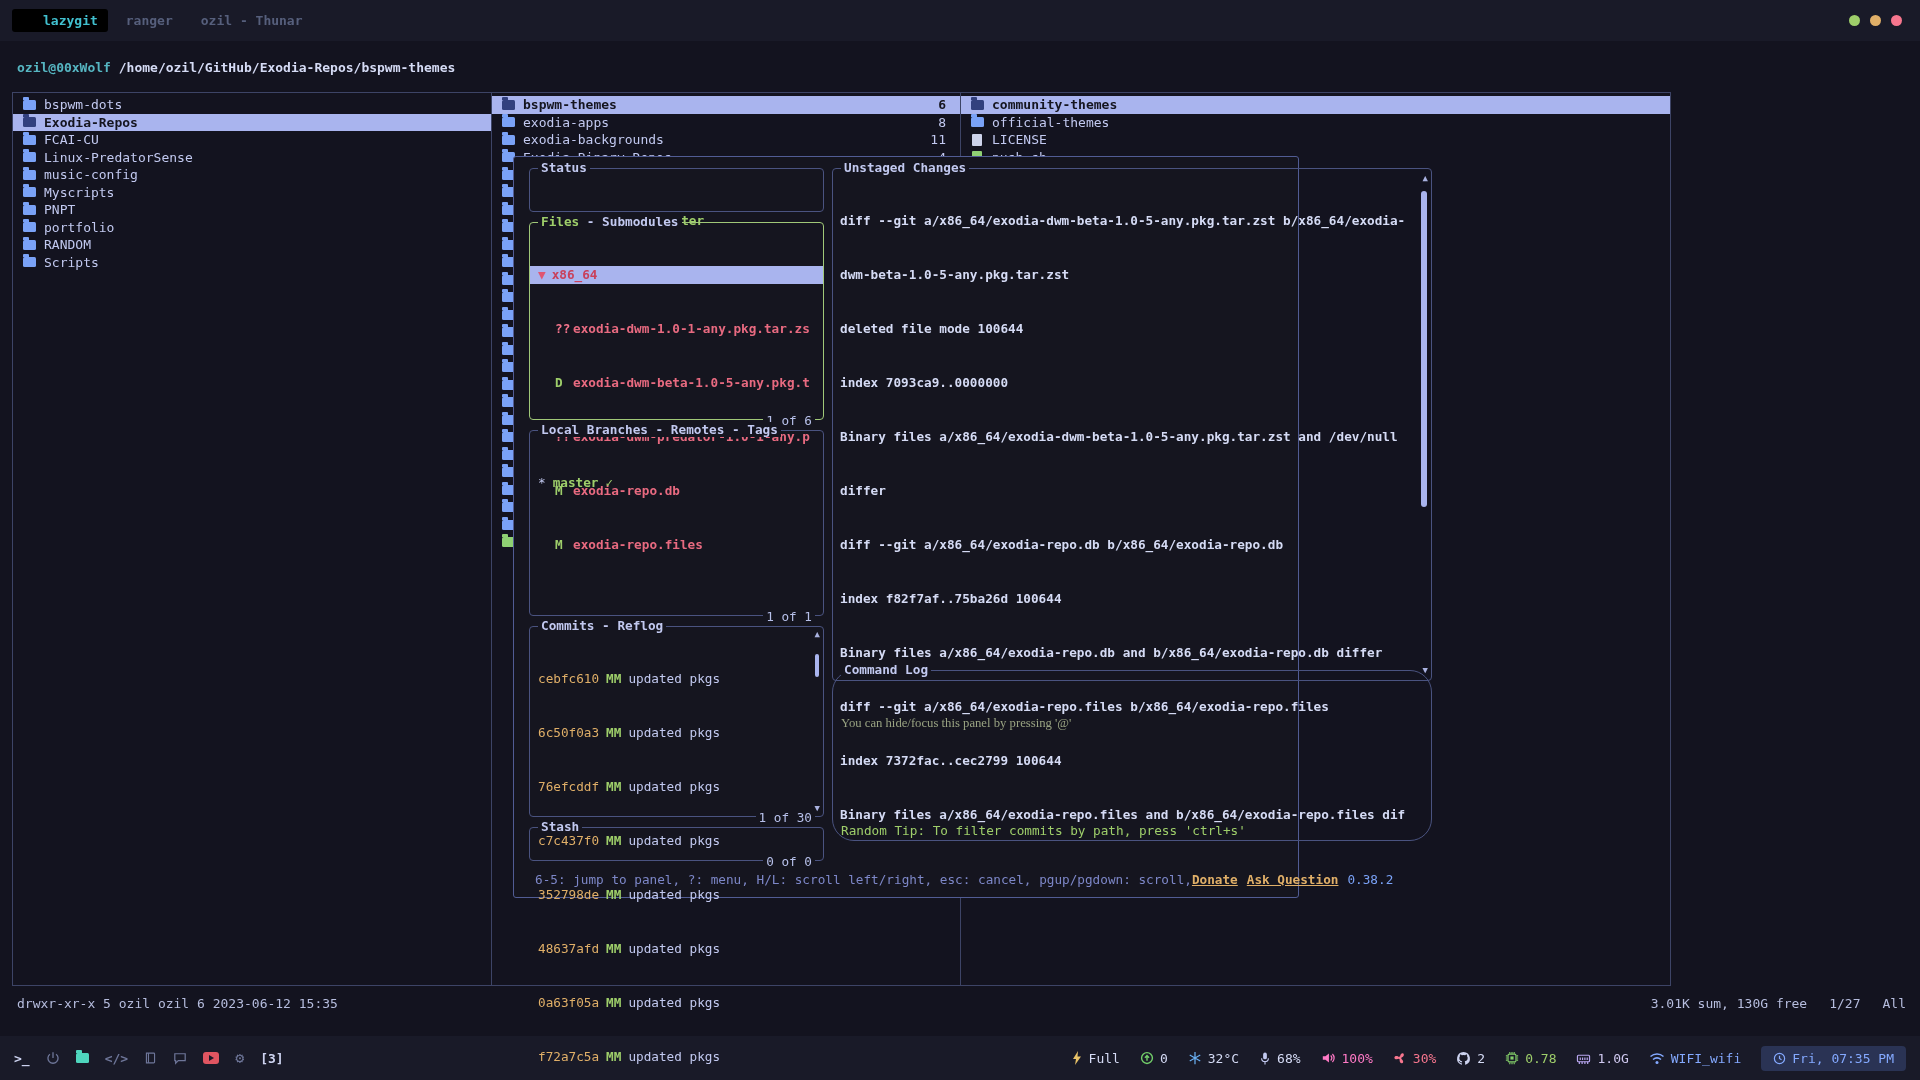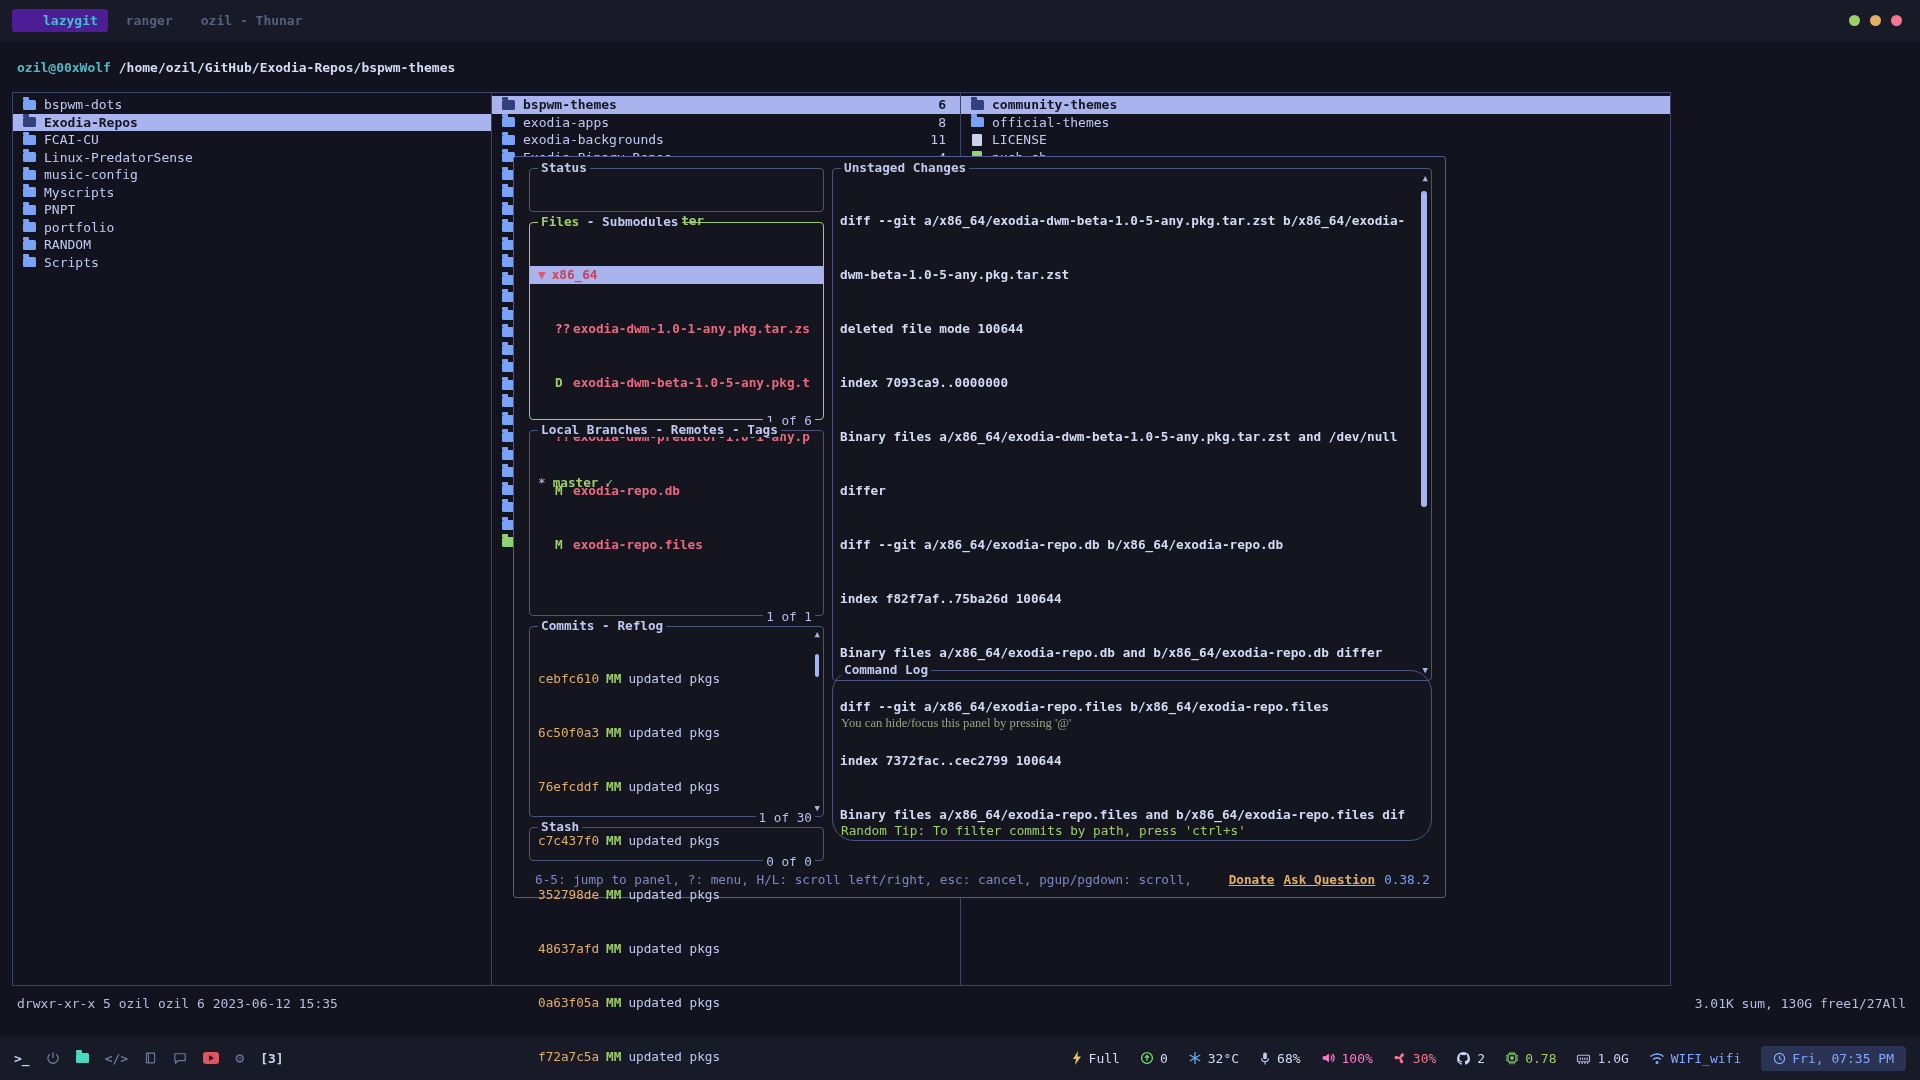--- a/index.html
+++ b/index.html
@@ -10,21 +10,21 @@
     --blue:#7aa2f7; --cyan:#56b6c2; --magenta:#bb9af7; --pink:#ff7ac6;
     --sel:#a9b4ee; --selfg:#15151f; --violet:#7d87c8;
   }
   *{box-sizing:border-box;margin:0;padding:0;}
   body{background:#0c0c14;font-family:"DejaVu Sans Mono","DejaVu Sans",monospace;}
   .screen{position:relative;width:1920px;height:1080px;background:var(--bg);overflow:hidden;}
 
   
   .topbar{position:absolute;left:0;top:0;right:0;height:41px;background:var(--bg2);display:flex;align-items:center;}
   .tab{font-size:13px;font-weight:bold;color:var(--fg-dim);padding:4px 10px;margin-left:8px;border-radius:3px;cursor:default;}
-  .tab.active{background:#4c1d95;color:#41c0cf;padding-left:31px;}
+  .tab.active{background:#000000;color:#41c0cf;padding-left:31px;}
   .tab:first-child{margin-left:12px;}
   .dots{position:absolute;right:18px;top:0;height:41px;display:flex;align-items:center;gap:10px;}
   .dot{width:11px;height:11px;border-radius:50%;}
   .dot.g{background:var(--green);} .dot.y{background:var(--yellow);} .dot.r{background:var(--red);}
 
   
   .prompt{position:absolute;left:17px;top:60px;font-size:13px;font-weight:bold;white-space:pre;}
   .prompt .uh{color:var(--cyan);} .prompt .pth{color:var(--fg-bright);}
 
   
@@ -38,21 +38,21 @@
   .rcount{margin-left:auto;padding-right:4px;}
   .ficon{width:13px;height:10px;background:var(--blue);border-radius:1.5px;position:relative;display:inline-block;margin-right:8px;flex:none;}
   .ficon::before{content:"";position:absolute;top:-3px;left:0;width:6px;height:3px;background:inherit;border-radius:1px 1px 0 0;}
   .rrow.sel .ficon{background:#32407e;}
   .doc{width:10px;height:12px;background:#cdd3ea;border-radius:1px;display:inline-block;margin:0 10px 0 1px;flex:none;}
   .doc.green{background:#8fd173;}
   .ficon.green{background:#8fd173;}
   .hid-row{display:flex;align-items:center;height:17.5px;padding:0 10px;}
 
   
-  .lg{position:absolute;left:513px;top:156px;width:933px;height:742px;background:var(--winbg);
+  .lg{position:absolute;left:513px;top:156px;width:786px;height:742px;background:var(--winbg);
       border:1px solid var(--lgborder);border-radius:3px;z-index:5;font-size:12.7px;color:var(--fg);}
   .panel{position:absolute;border:1px solid #4a5380;border-radius:4px;}
   .panel.active{border-color:#a0c878;}
   .ptitle{position:absolute;top:-9px;left:8px;background:var(--winbg);padding:0 3px;font-weight:bold;color:var(--fg);white-space:pre;}
   .t-active{color:var(--green);}
   .pcount{position:absolute;bottom:-9px;right:8px;background:var(--winbg);padding:0 3px;color:#b7c0ea;}
   .pbody{padding:7px 0 0;line-height:18px;white-space:pre;}
   .p-status{left:15px;top:11px;width:295px;height:44px;}
   .p-files{left:15px;top:65px;width:295px;height:198px;}
   .p-branches{left:15px;top:273px;width:295px;height:186px;}
@@ -83,21 +83,21 @@
   .p-commits .sb-up{top:3px;} .p-commits .sb-down{bottom:3px;}
   .p-commits .sb-thumb{top:27px;right:4px;width:4px;height:23px;}
   .lg-bottom{position:absolute;left:21px;right:15px;top:712px;height:20px;display:flex;align-items:center;white-space:pre;}
   .keybinds{color:var(--violet);}
   .lg-links{margin-left:auto;display:flex;gap:9px;}
   .link{color:var(--yellow);text-decoration:underline;font-weight:bold;}
   .version{color:var(--blue);}
 
   
   .rstatus{position:absolute;left:17px;right:14px;top:996px;display:flex;font-size:13px;color:#b6bdde;white-space:pre;}
-  .rstatus .rs-right{margin-left:auto;display:flex;}
+  .rstatus .rs-right{margin-left:auto;display:flex;gap:22px;}
 
   
   .polybar{position:absolute;left:0;right:0;top:1036px;height:44px;background:var(--bg2);}
   .pb-left{position:absolute;left:14px;top:0;height:100%;display:flex;align-items:center;gap:16px;}
   .pb-ic{display:flex;align-items:center;color:#6e7699;font-size:13px;font-weight:bold;cursor:default;}
   .pb-ic.white{color:#cdd3f0;} .pb-ic.teal .ficon{background:#4fd6be;margin:0;}
   .yt{width:16px;height:12px;background:#e05561;border-radius:3px;position:relative;display:inline-block;}
   .yt::after{content:"";position:absolute;left:6px;top:3px;border-left:5px solid var(--bg2);border-top:3px solid transparent;border-bottom:3px solid transparent;}
   .gear{font-size:15px;}
   .ws{color:#cdd3f0;font-size:13px;font-weight:bold;}

